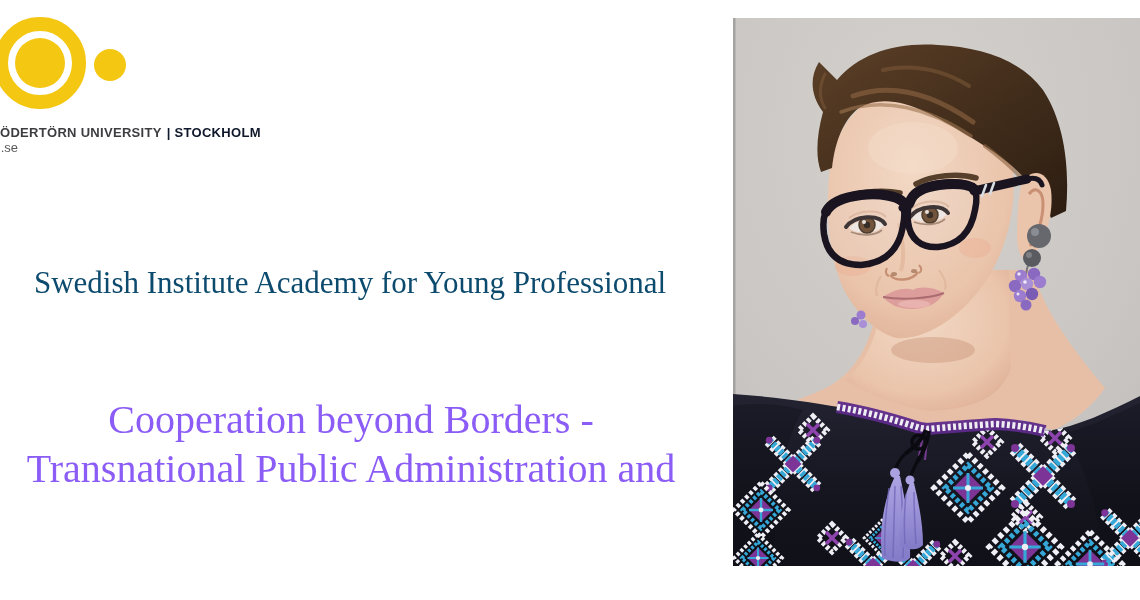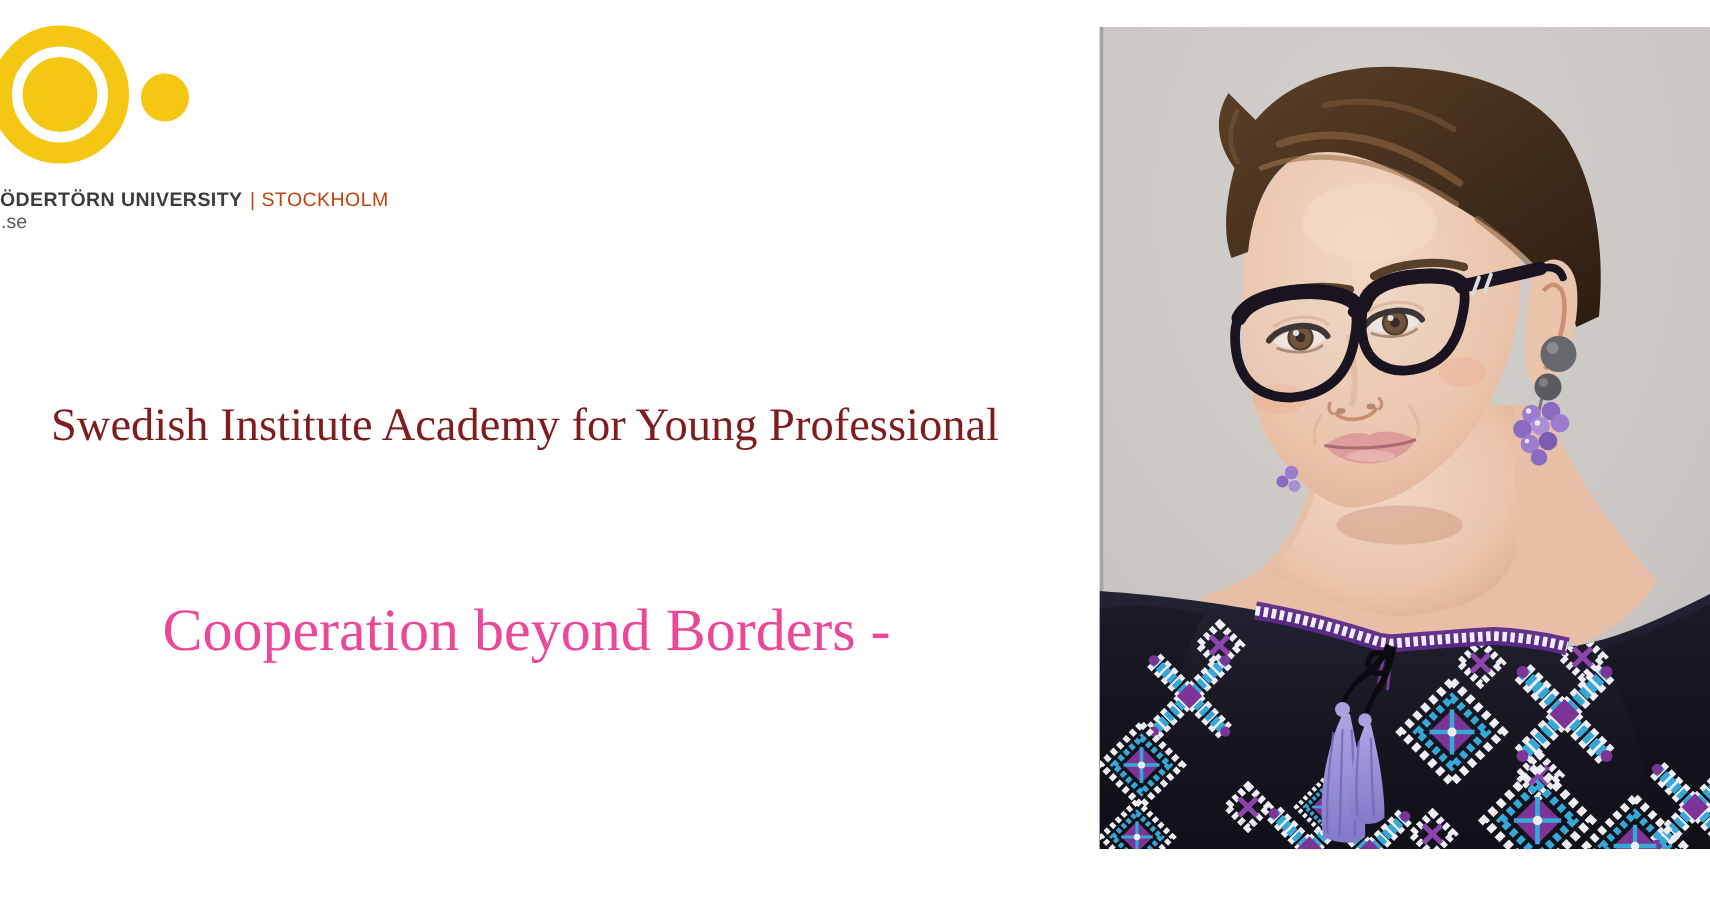--- a/index.html
+++ b/index.html
@@ -4,28 +4,28 @@
 <style>
   html,body{margin:0;padding:0;background:#ffffff;}
   .stage{position:relative;width:1140px;height:600px;background:#ffffff;overflow:hidden;
          font-family:"Liberation Serif",serif;}
   
   .logo-svg{position:absolute;left:-10px;top:12px;width:150px;height:110px;}
   .logo-word{position:absolute;left:-9px;top:126px;white-space:nowrap;
              font-family:"Liberation Sans",sans-serif;font-size:13px;line-height:14px;
              letter-spacing:0.3px;}
   .logo-word .bold{font-weight:bold;color:#3d3d40;}
-  .logo-word .tail{font-weight:normal;color:#c2410c;margin-left:5px;}
+  .logo-word .tail{font-weight:bold;color:#0f172a;margin-left:5px;}
   .logo-site{position:absolute;left:-13px;top:141px;white-space:nowrap;
              font-family:"Liberation Sans",sans-serif;font-size:13px;line-height:14px;color:#58585a;}
   
   .subtitle{position:absolute;left:0;top:265px;width:700px;text-align:center;
-            font-size:31px;color:#7f1d1d;white-space:nowrap;}
+            font-size:31px;color:#0c4a6e;white-space:nowrap;}
   .title{position:absolute;left:0;top:395px;width:702px;text-align:center;
-         font-size:40px;line-height:49px;color:#ec4899;}
+         font-size:40px;line-height:49px;color:#8b5cf6;}
   .title .line{white-space:nowrap;}
   
   .photo{position:absolute;left:733px;top:18px;width:407px;height:548px;}
   .photo svg{display:block;}
 </style>
 </head>
 <body>
 
 <div class="stage">
 
@@ -37,20 +37,21 @@
 
   <div class="logo-word">
     <span class="bold">SÖDERTÖRN UNIVERSITY</span><span class="tail">| STOCKHOLM</span>
   </div>
   <div class="logo-site">sh.se</div>
 
   <div class="subtitle">Swedish Institute Academy for Young Professional</div>
 
   <div class="title">
     <div class="line">Cooperation beyond Borders -</div>
+    <div class="line">Transnational Public Administration and</div>
   </div>
 
   <div class="photo" role="img" aria-label="Studio portrait of a woman with short brown side-swept hair, black glasses, purple bead earrings, wearing a dark blue top with purple and blue folk cross-stitch embroidery and lavender tassels">
     <svg width="407" height="548" viewBox="0 0 407 548">
       <defs>
         <radialGradient id="bgGrad" cx="45%" cy="22%" r="95%">
           <stop offset="0%" stop-color="#d4d1cd"></stop>
           <stop offset="60%" stop-color="#c9c6c3"></stop>
           <stop offset="100%" stop-color="#bdbab7"></stop>
         </radialGradient>

